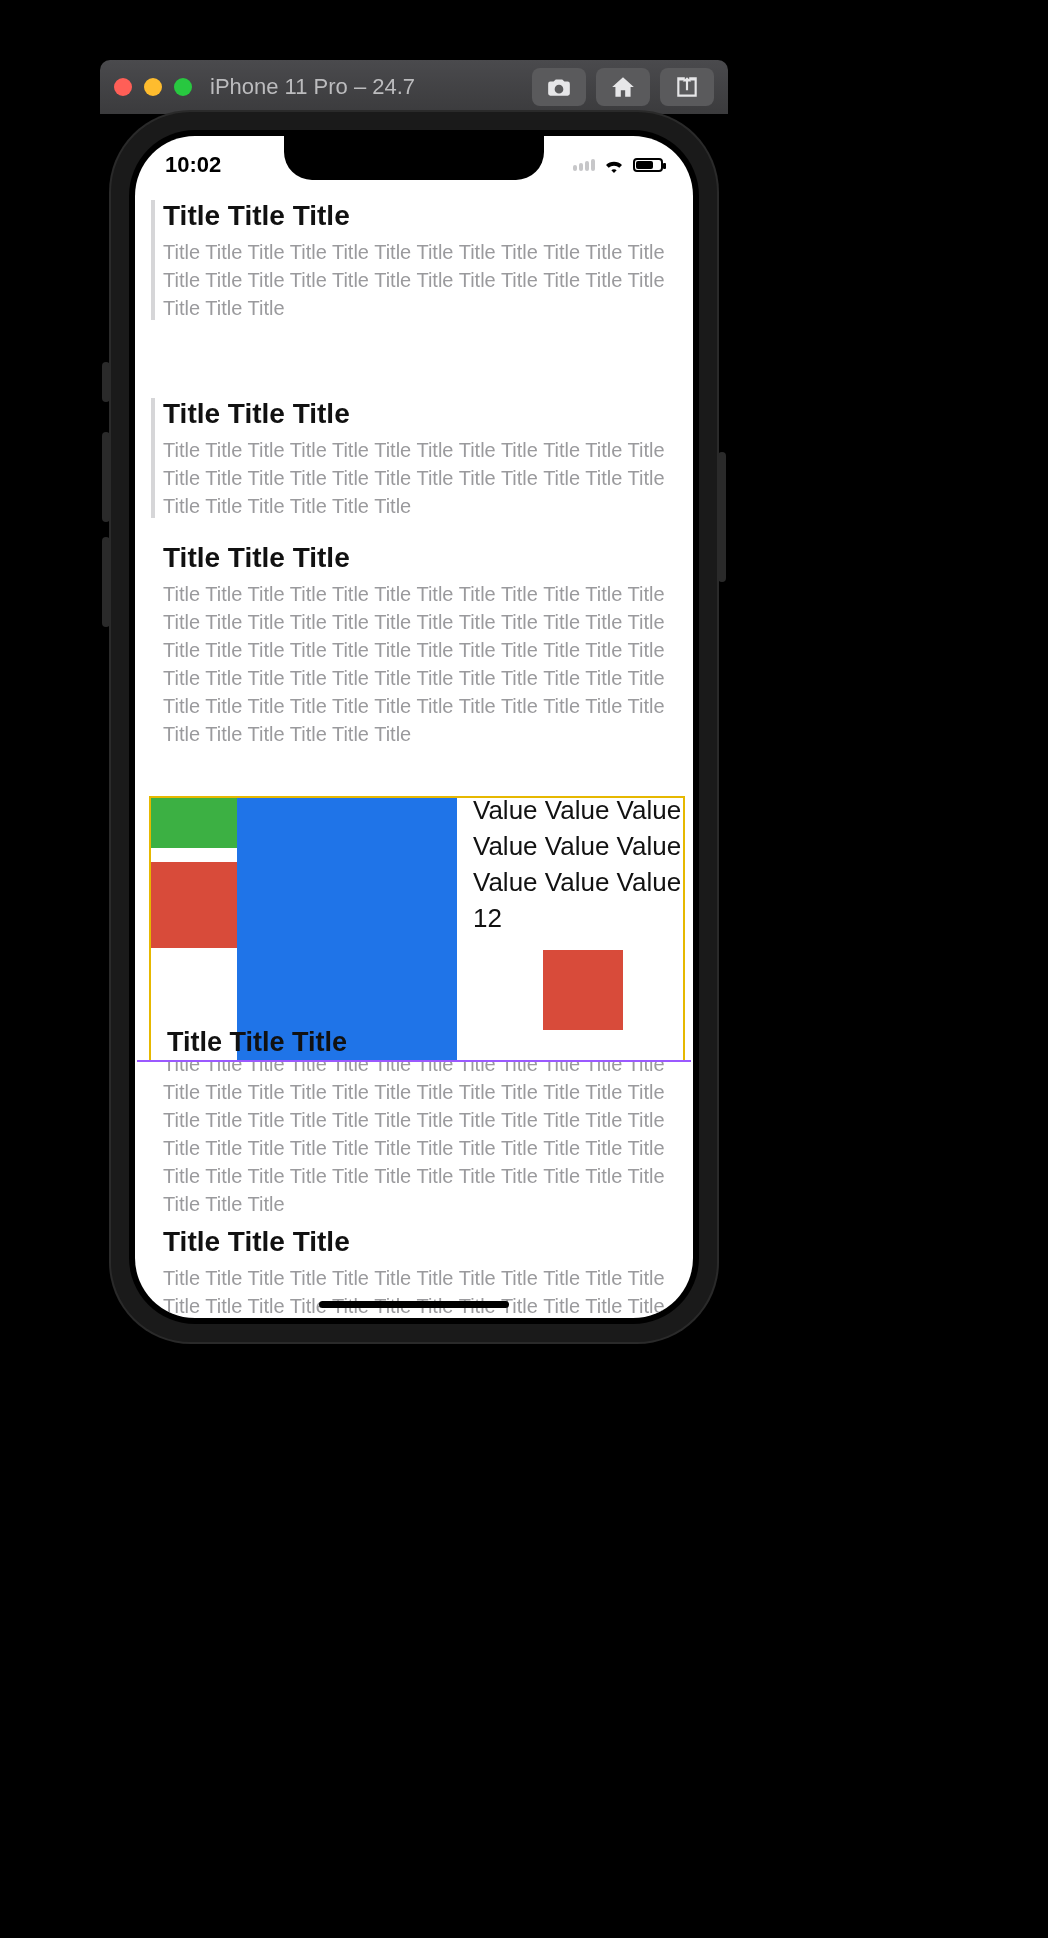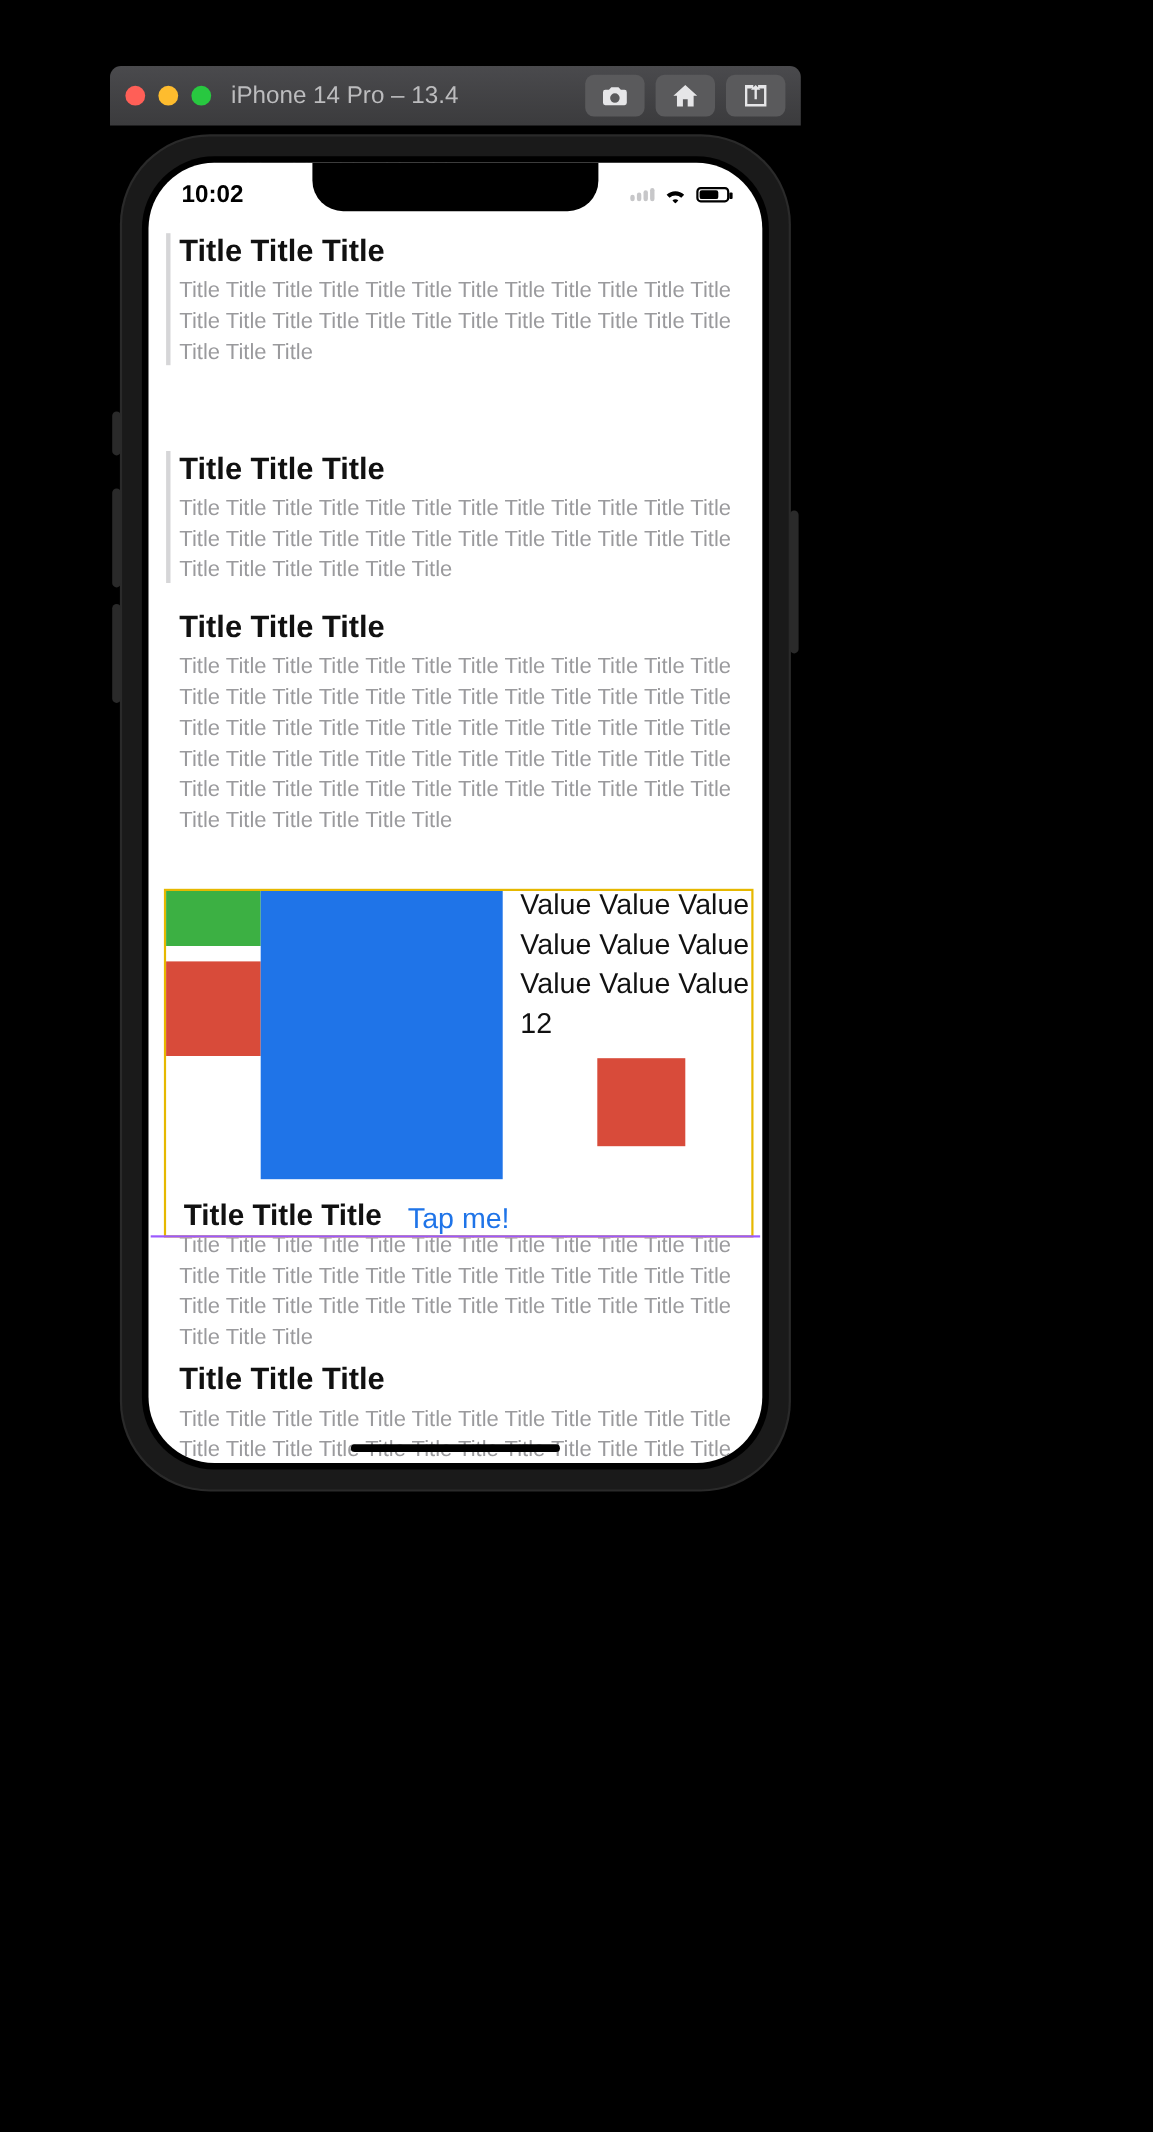--- a/index.html
+++ b/index.html
@@ -39,21 +39,21 @@
     background: #5a5a5c;
     border-radius: 8px;
     display: flex; align-items: center; justify-content: center;
   }
   .sim-tool svg { width: 26px; height: 26px; fill: #e6e6e8; }
 
   
   .phone {
     position: absolute;
     left: 111px;
-    top: 124px;
+    top: 112px;
     width: 606px;
     height: 1230px;
     background: #1a1a1a;
     border-radius: 80px;
     padding: 18px;
     box-shadow: 0 0 0 2px #2a2a2a;
   }
   .phone-inner {
     width: 100%;
     height: 100%;
@@ -221,21 +221,21 @@
 </style>
 </head>
 <body>
 
 <div class="sim-window">
   <div class="traffic">
     <div class="dot dot-red"></div>
     <div class="dot dot-yellow"></div>
     <div class="dot dot-green"></div>
   </div>
-  <div class="sim-title">iPhone 14 Pro – 13.4</div>
+  <div class="sim-title">iPhone 11 Pro – 24.7</div>
   <div class="sim-tools">
     <div class="sim-tool">
       <svg viewBox="0 0 24 24">
           <path d="M4 7h3l2-2h6l2 2h3a2 2 0 0 1 2 2v9a2 2 0 0 1-2 2H4a2 2 0 0 1-2-2V9a2 2 0 0 1 2-2zm8 3a4 4 0 1 0 0 8 4 4 0 0 0 0-8z"></path>
         </svg>
     </div>
     <div class="sim-tool">
       <svg viewBox="0 0 24 24">
           <path d="M12 3l10 9h-3v9h-5v-6H10v6H5v-9H2l10-9z"></path>
         </svg>
@@ -318,22 +318,19 @@
           <div class="tiny-col">
             <div class="green-sq"></div>
             <div class="red-sq1"></div>
           </div>
           <div class="blue-sq"></div>
           <div class="value-col">
             <div>Value Value Value Value Value Value Value Value Value 12</div>
             <div class="red-sq2"></div>
           </div>
         </div>
-        <div class="tap-row">
-          <button class="tap-btn">Tap me!</button>
-        </div>
         <div class="overlay-title">Title Title Title</div>
         <div class="purple-sep"></div>
       </div>
 
     </div>
   </div>
 </div>
 
 </body></html>

